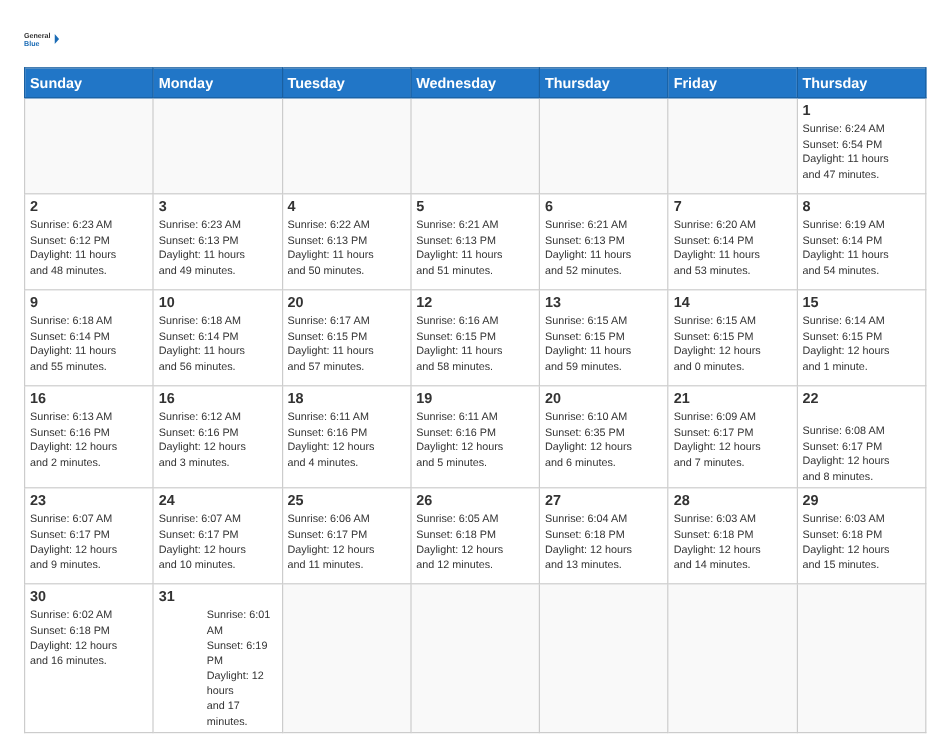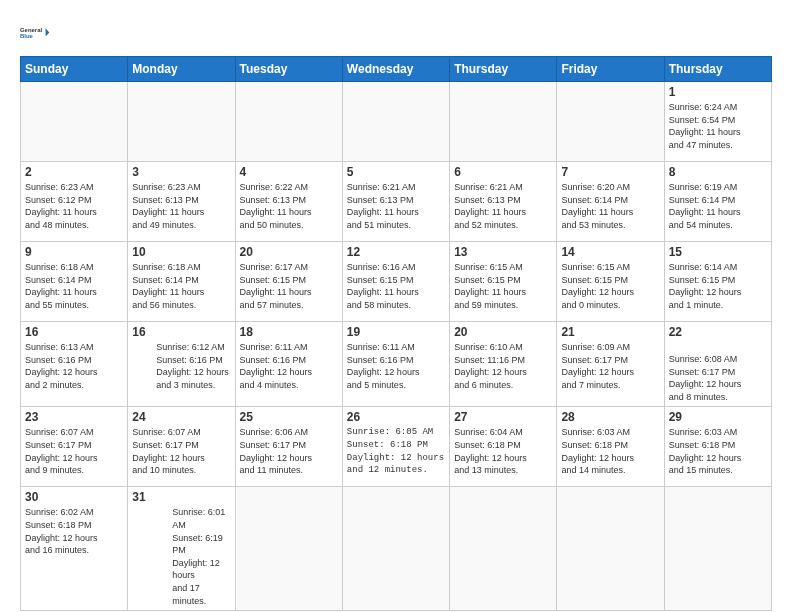--- a/index.html
+++ b/index.html
@@ -228,21 +228,21 @@
       <tr>
         <td>
           <span class="day-number">16</span>
           <div class="day-info" style="white-space: pre-line;">Sunrise: 6:13 AM
 Sunset: 6:16 PM
 Daylight: 12 hours
 and 2 minutes.</div>
         </td>
         <td>
           <span class="day-number">16</span>
-          <div class="day-info" style="white-space: pre-line; margin-left: 24px;">Sunrise: 6:12 AM
+          <div class="day-info" style="white-space: pre-line;">Sunrise: 6:12 AM
 Sunset: 6:16 PM
 Daylight: 12 hours
 and 3 minutes.</div>
         </td>
         <td>
           <span class="day-number">18</span>
           <div class="day-info" style="white-space: pre-line;">Sunrise: 6:11 AM
 Sunset: 6:16 PM
 Daylight: 12 hours
 and 4 minutes.</div>
@@ -250,21 +250,21 @@
         <td>
           <span class="day-number">19</span>
           <div class="day-info" style="white-space: pre-line;">Sunrise: 6:11 AM
 Sunset: 6:16 PM
 Daylight: 12 hours
 and 5 minutes.</div>
         </td>
         <td>
           <span class="day-number">20</span>
           <div class="day-info" style="white-space: pre-line;">Sunrise: 6:10 AM
-Sunset: 11:16 PM
+Sunset: 6:35 PM
 Daylight: 12 hours
 and 6 minutes.</div>
         </td>
         <td>
           <span class="day-number">21</span>
           <div class="day-info" style="white-space: pre-line;">Sunrise: 6:09 AM
 Sunset: 6:17 PM
 Daylight: 12 hours
 and 7 minutes.</div>
         </td>
@@ -293,21 +293,21 @@
         </td>
         <td>
           <span class="day-number">25</span>
           <div class="day-info" style="white-space: pre-line;">Sunrise: 6:06 AM
 Sunset: 6:17 PM
 Daylight: 12 hours
 and 11 minutes.</div>
         </td>
         <td>
           <span class="day-number">26</span>
-          <div class="day-info" style="white-space: pre-line; font-family: Liberation Mono, monospace;">Sunrise: 6:05 AM
+          <div class="day-info" style="white-space: pre-line;">Sunrise: 6:05 AM
 Sunset: 6:18 PM
 Daylight: 12 hours
 and 12 minutes.</div>
         </td>
         <td>
           <span class="day-number">27</span>
           <div class="day-info" style="white-space: pre-line;">Sunrise: 6:04 AM
 Sunset: 6:18 PM
 Daylight: 12 hours
 and 13 minutes.</div>

